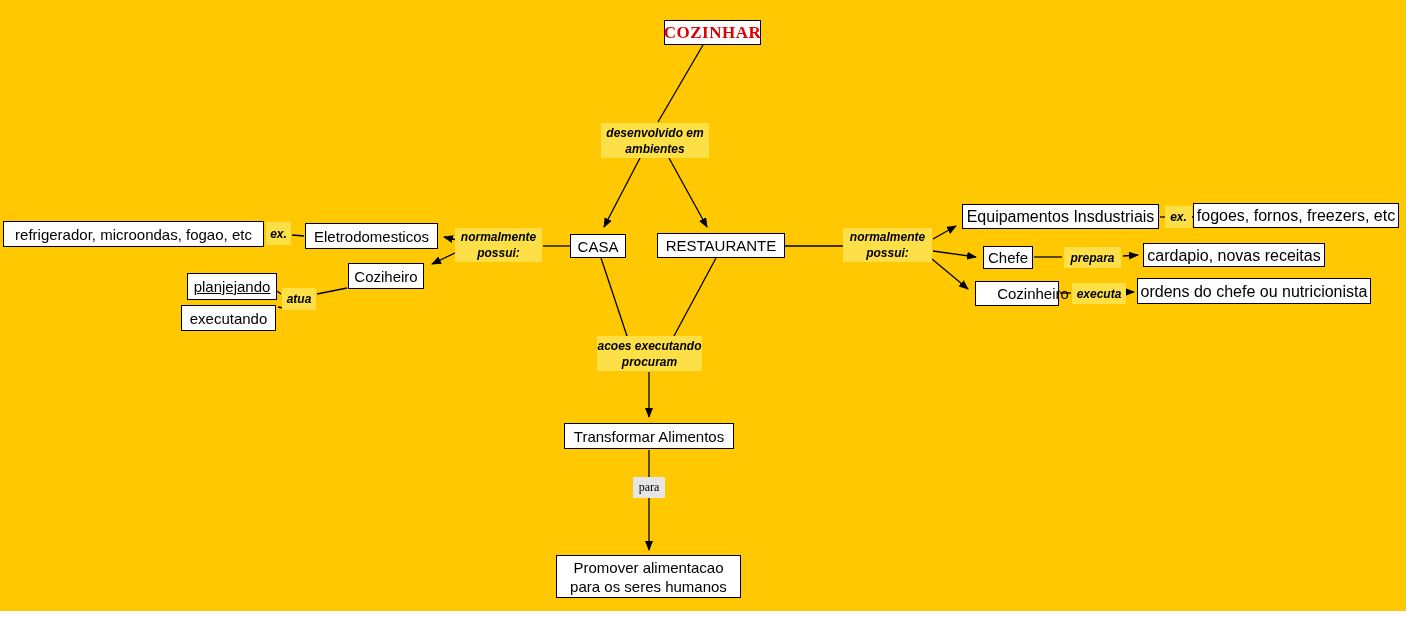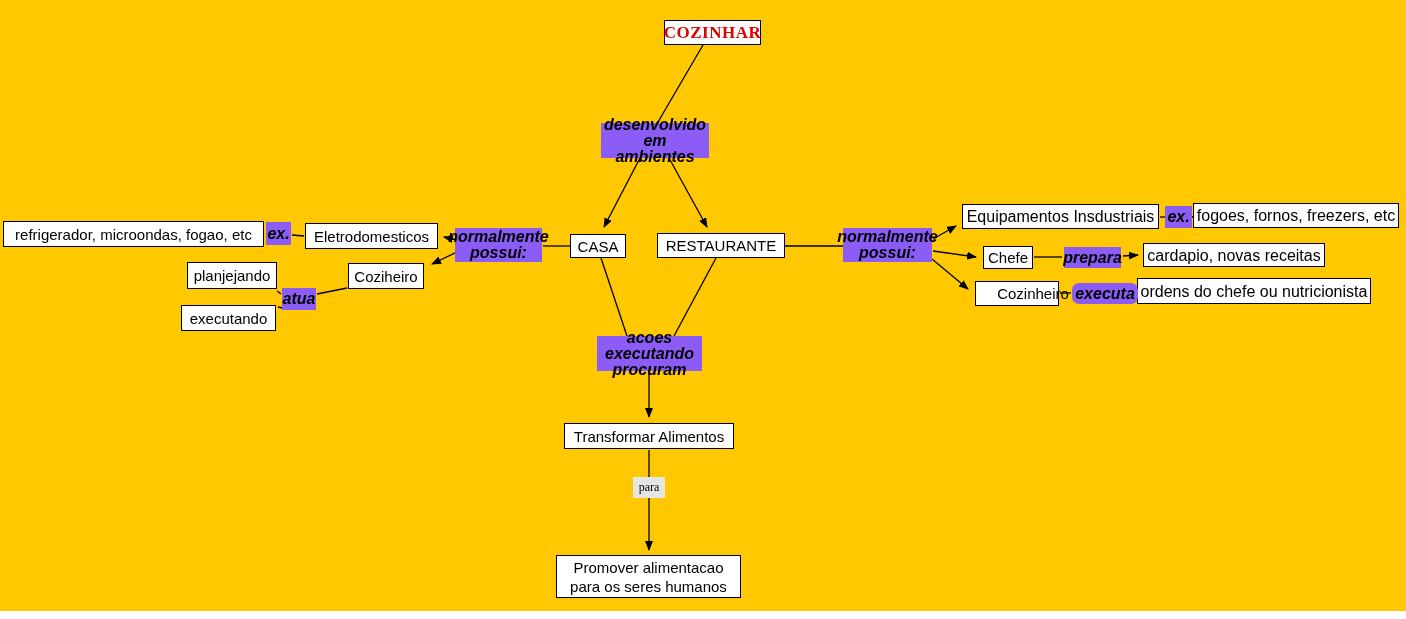--- a/index.html
+++ b/index.html
@@ -22,23 +22,23 @@
     line-height:19px;
   }
   .node.big{font-size:16px;}
   .node.title-node{
     font-family:"Liberation Serif", serif;
     font-weight:bold;font-size:17px;
     color:#DD0000;letter-spacing:0.5px;
   }
   .glabel{
     position:absolute;z-index:2;
-    background:#8b5cf6;
+    background:#fde047;
     display:flex;align-items:center;justify-content:center;
-    font-size:16px;font-weight:bold;font-style:italic;color:#000;
+    font-size:12px;font-weight:bold;font-style:italic;color:#000;
     white-space:pre-line;text-align:center;line-height:16px;
     box-sizing:border-box;
   }
   .plabel{
     position:absolute;z-index:2;
     background:#e5e5e5;
     display:flex;align-items:center;justify-content:center;
     font-size:12px;color:#000;box-sizing:border-box;font-family:Liberation Serif, serif;
   }
   .bottom-strip{
@@ -92,21 +92,21 @@
   <div class="node" style="left:3px;top:221px;width:261px;height:26px;">refrigerador, microondas, fogao, etc</div>
 
   <div class="node" style="left:305px;top:223px;width:133px;height:26px;">Eletrodomesticos</div>
 
   <div class="node" style="left:570px;top:234px;width:56px;height:24px;">CASA</div>
 
   <div class="node" style="left:657px;top:233px;width:128px;height:25px;">RESTAURANTE</div>
 
   <div class="node" style="left:348px;top:263px;width:76px;height:26px;">Coziheiro</div>
 
-  <div class="node" style="left:187px;top:262px;width:90px;height:27px;">planjejando</div>
+  <div class="node" style="left:187px;top:273px;width:90px;height:27px;text-decoration:underline;">planjejando</div>
 
   <div class="node" style="left:181px;top:305px;width:95px;height:26px;">executando</div>
 
   <div class="node big" style="left:962px;top:204px;width:197px;height:25px;">Equipamentos Insdustriais</div>
 
   <div class="node big" style="left:1193px;top:203px;width:206px;height:25px;">fogoes, fornos, freezers, etc</div>
 
   <div class="node" style="left:983px;top:246px;width:50px;height:23px;">Chefe</div>
 
   <div class="node big" style="left:1143px;top:243px;width:182px;height:24px;">cardapio, novas receitas</div>
@@ -133,18 +133,18 @@
   <div class="glabel" style="left:597px;top:336px;width:105px;height:35px;">acoes executando
 procuram</div>
 
   <div class="glabel" style="left:843px;top:228px;width:89px;height:34px;">normalmente
 possui:</div>
 
   <div class="glabel" style="left:1165px;top:206px;width:27px;height:22px;">ex.</div>
 
   <div class="glabel" style="left:1064px;top:247px;width:57px;height:21px;">prepara</div>
 
-  <div class="glabel" style="left:1072px;top:283px;width:66px;height:21px;border-radius:7px;">executa</div>
+  <div class="glabel" style="left:1072px;top:283px;width:54px;height:21px;">executa</div>
 
   <div class="plabel" style="left:633px;top:477px;width:32px;height:21px;">para</div>
 
   <div class="bottom-strip"></div>
 </div>
 
 </body></html>

